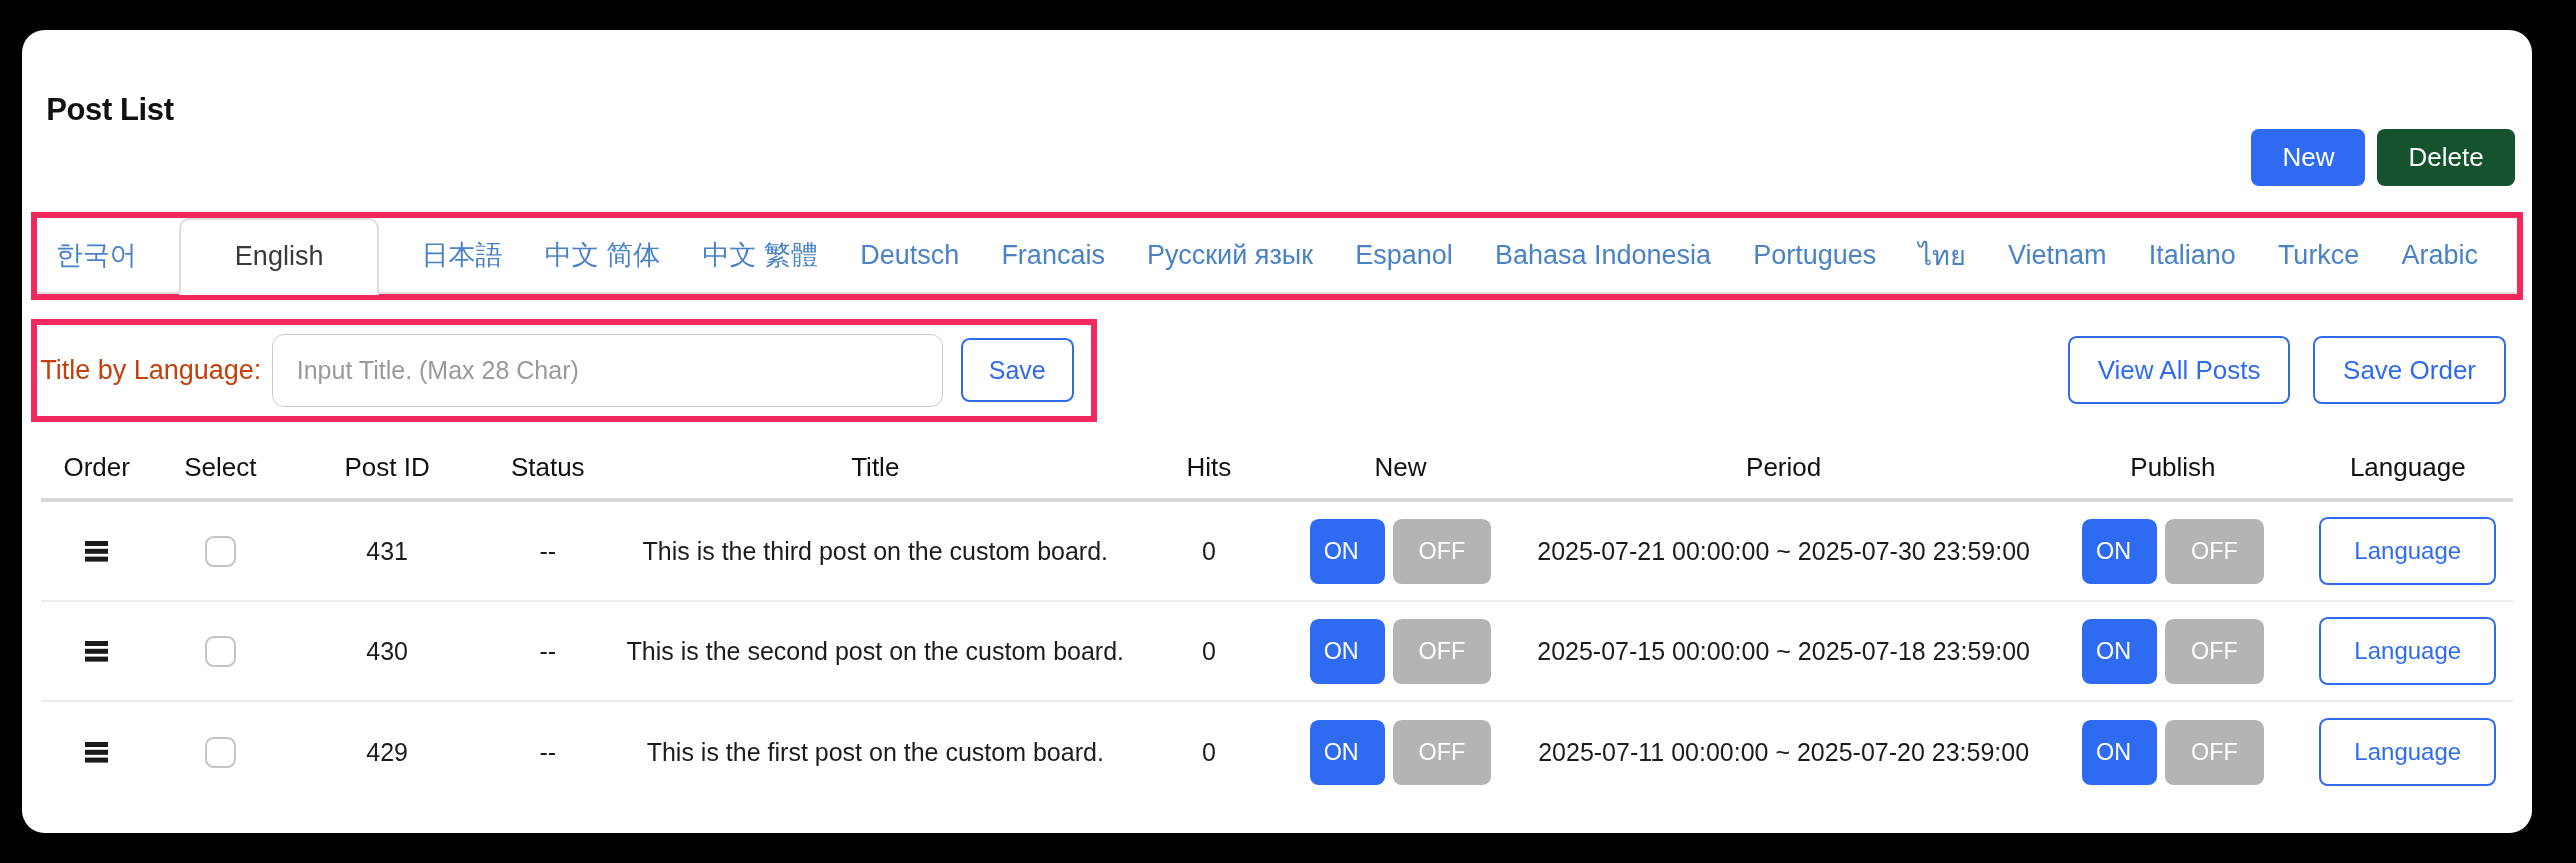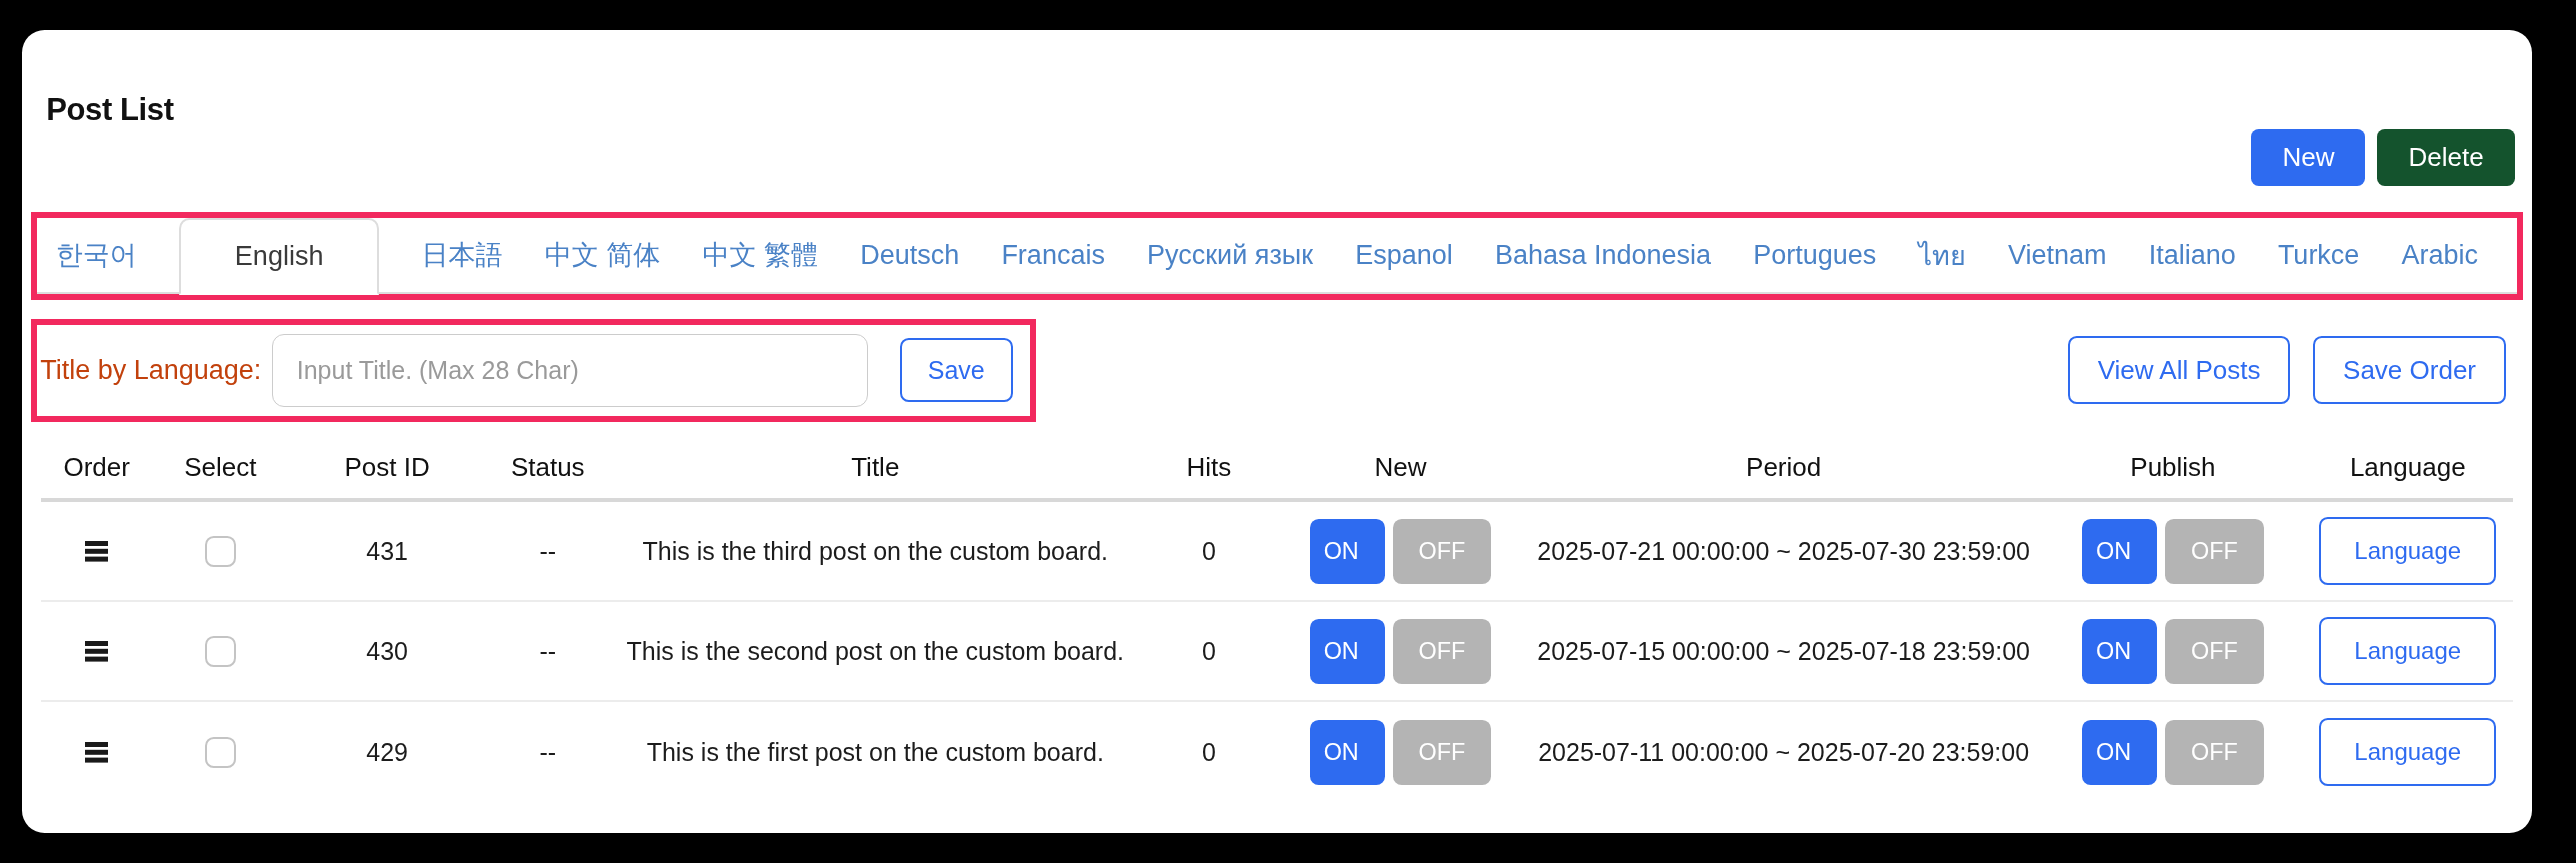--- a/index.html
+++ b/index.html
@@ -21,25 +21,25 @@
           padding:0 39px 0 19px; border-bottom:2.6px solid #ddd; height:76px; }
   .tab { display:flex; align-items:center; }
   .tab a { font-size:27px; color:#4A82C6; text-decoration:none; cursor:pointer; display:flex; align-items:center; height:100%; }
   .tab.active { background:#fff; border:2.6px solid #ddd; border-bottom:2.6px solid #fff; margin-bottom:-2.6px;
                 border-radius:10.4px 10.4px 0 0; padding:0 54px; }
   .tab.active a { color:#3a3a3a; }
 
   .filter-row { display:flex; justify-content:space-between; align-items:center; margin-top:19px; }
   .tbl-box { display:flex; align-items:center; width:fit-content; padding:8.7px 17.3px 8.7px 3.5px; background:#fff; }
   .tbl-label { font-size:27px; color:#c2410c; white-space:nowrap; }
-  .title-input { width:596px; height:73px; border:1.7px solid #ccc; border-radius:12px; margin-left:10.4px;
+  .title-input { width:671px; height:73px; border:1.7px solid #ccc; border-radius:12px; margin-left:10.4px;
                  font-size:25px; padding:0 24px; color:#333; font-family:inherit; }
   .title-input::placeholder { color:#9a9a9a; }
   .btn-outline { background:#fff; border:2.6px solid #2E6BF0; color:#2E6BF0; border-radius:8.7px; font-family:inherit; cursor:pointer; }
-  .save-btn { font-size:25px; padding:15.6px 26px; margin-left:32px; }
+  .save-btn { font-size:25px; padding:15.6px 26px; margin-left:18px; }
   .right-actions { display:flex; gap:22.6px; margin-right:17.3px; }
   .right-actions .btn-outline { font-size:26px; padding:16.5px 28px; }
 
   .ptable { margin:17.3px 10.4px 0 10.4px; }
   .thead { display:flex; align-items:center; border-bottom:4.3px solid #d8d8d8; padding:13px 0 15.6px 0; }
   .th { font-size:26px; color:#111; text-align:center; }
   .trow { display:flex; align-items:center; height:100px; border-bottom:2.6px solid #ececec; }
   .trow:last-child { border-bottom:none; }
   .td { display:flex; align-items:center; justify-content:center; font-size:25px; color:#1c1c1c; text-align:center; }
 

